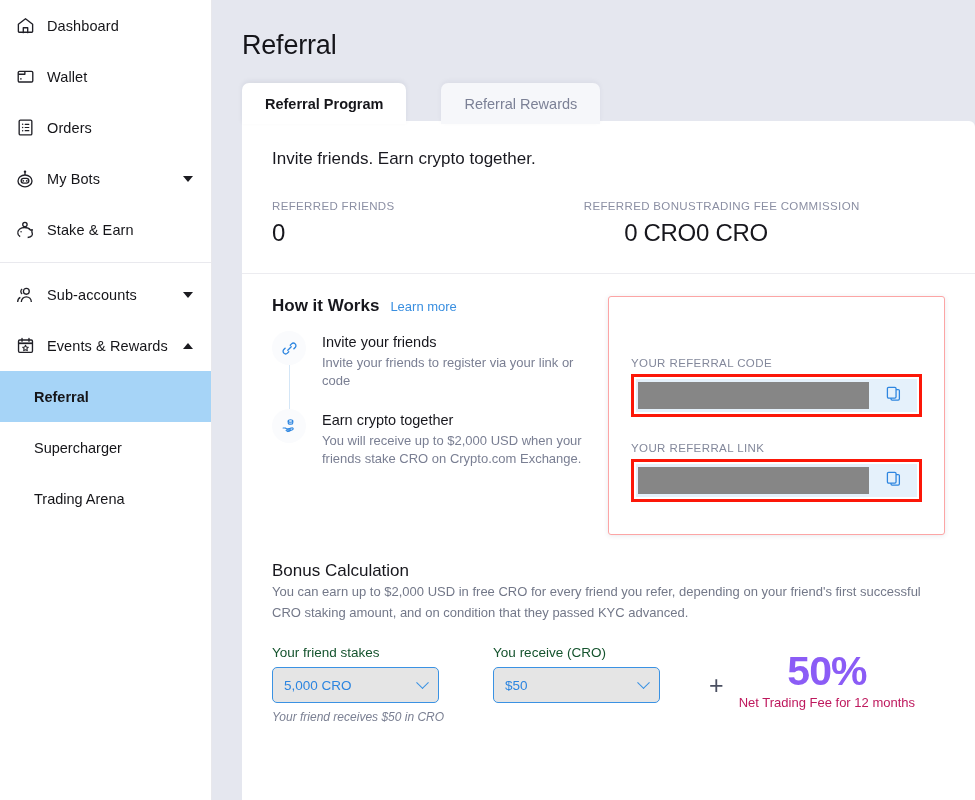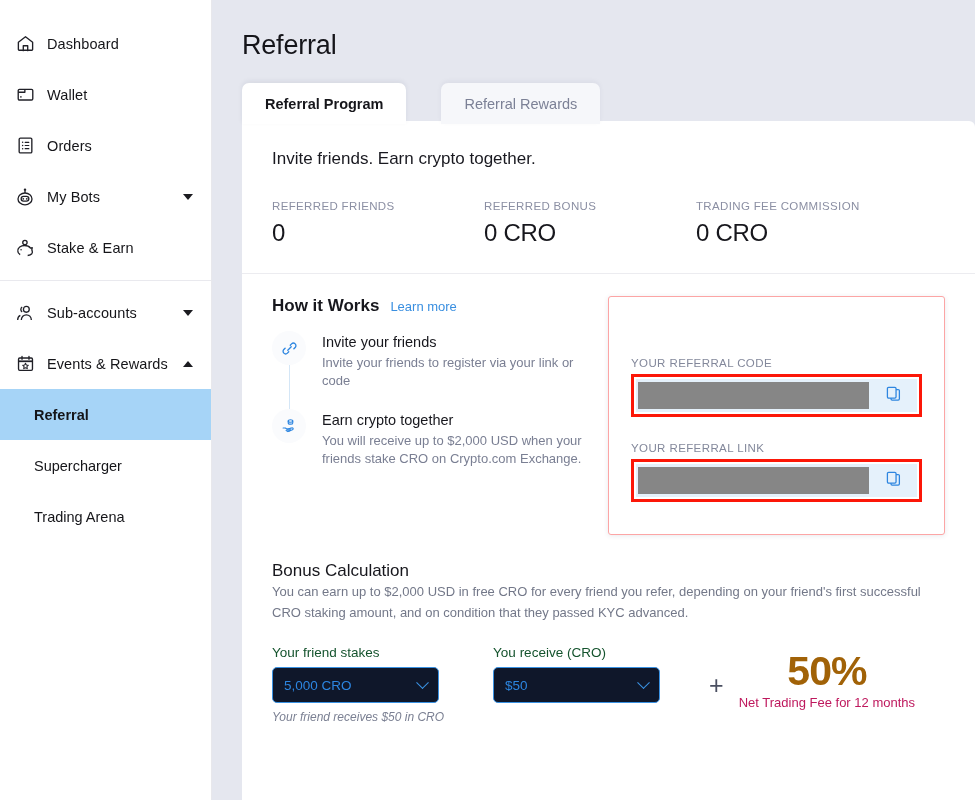--- a/index.html
+++ b/index.html
@@ -10,21 +10,20 @@
     overflow: hidden;
   }
   .app { display: flex; width: 975px; height: 800px; }
 
   
   .sidebar {
     width: 212px; height: 800px;
     background: #ffffff;
     flex: 0 0 212px;
     border-right: 1px solid #e8e8ec;
-    padding-top: 18px;
   }
   .nav-item {
     display: flex; align-items: center;
     height: 51px;
     padding: 0 14px 0 12px;
     cursor: pointer;
     position: relative;
   }
   .nav-item .ico {
     width: 26px; height: 26px;
@@ -118,21 +117,21 @@
     font-size: 17px;
     color: #191920;
     font-weight: 400;
     margin-bottom: 31px;
   }
 
   
   .stats { display: flex; margin-bottom: 26px; }
   .stat { }
   .stat:nth-child(1) { width: 212px; }
-  .stat:nth-child(2) { width: 212px; }
+  .stat:nth-child(2) { width: 212px; text-align: right; }
   .stat-label {
     font-size: 11.5px;
     letter-spacing: .35px;
     color: #8b8fa3;
     margin-bottom: 7px;
   }
   .stat-value {
     font-size: 24px;
     color: #17171d;
     font-weight: 400;
@@ -244,21 +243,21 @@
   .calc-label {
     font-size: 13.5px; color: #14532d; margin-bottom: 7px; font-weight: 400;
   }
   .select-box {
     width: 167px; height: 36px;
     border: 1px solid #3a92e3;
     border-radius: 5px;
     display: flex; align-items: center;
     padding: 0 11px;
     cursor: pointer;
-    background: #0f172a;
+    background: #e5e5e5;
   }
   .select-box .sval {
     flex: 1;
     font-size: 13.5px;
     color: #2c85e0;
   }
   .chev {
     width: 9px; height: 9px;
     border-right: 1.6px solid #3a92e3;
     border-bottom: 1.6px solid #3a92e3;
@@ -268,21 +267,21 @@
     font-size: 12px; color: #7b8093; font-style: italic;
     margin-top: 7px;
   }
   .plus {
     font-size: 25px; color: #4a4f61; font-weight: 400;
     margin: 28px 15px 0 0;
     line-height: 1;
   }
   .pct-block { text-align: center; padding-top: 4px; }
   .pct {
-    font-size: 41px; color: #a16207; font-weight: 700;
+    font-size: 41px; color: #8b5cf6; font-weight: 700;
     letter-spacing: -1px; line-height: 1.08;
   }
   .pct-sub {
     font-size: 13px; color: #be185d; margin-top: 2px;
   }
 </style>
 </head>
 <body>
 
 <div class="app">

